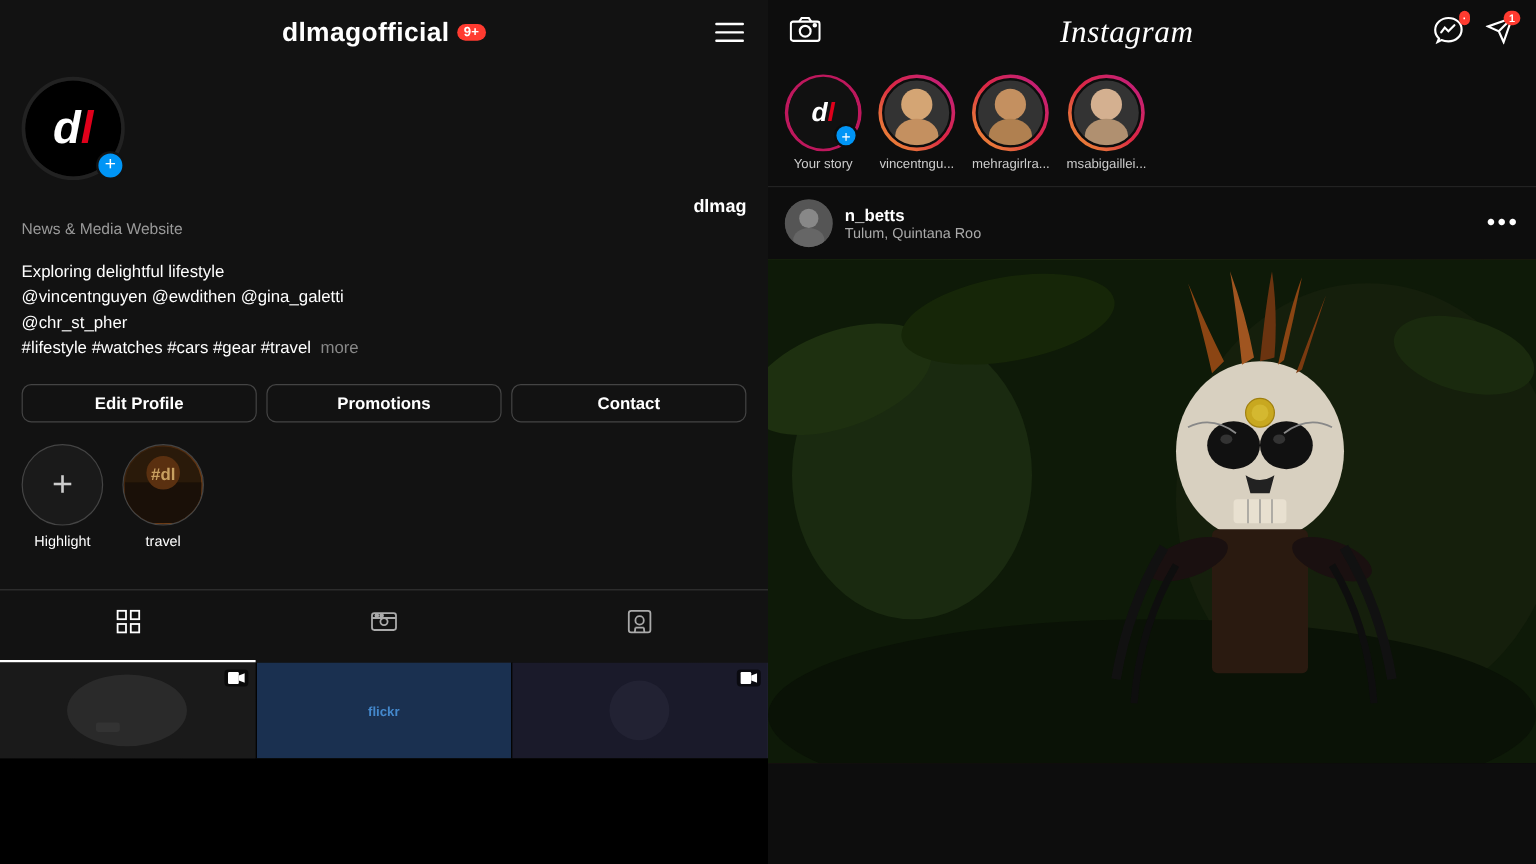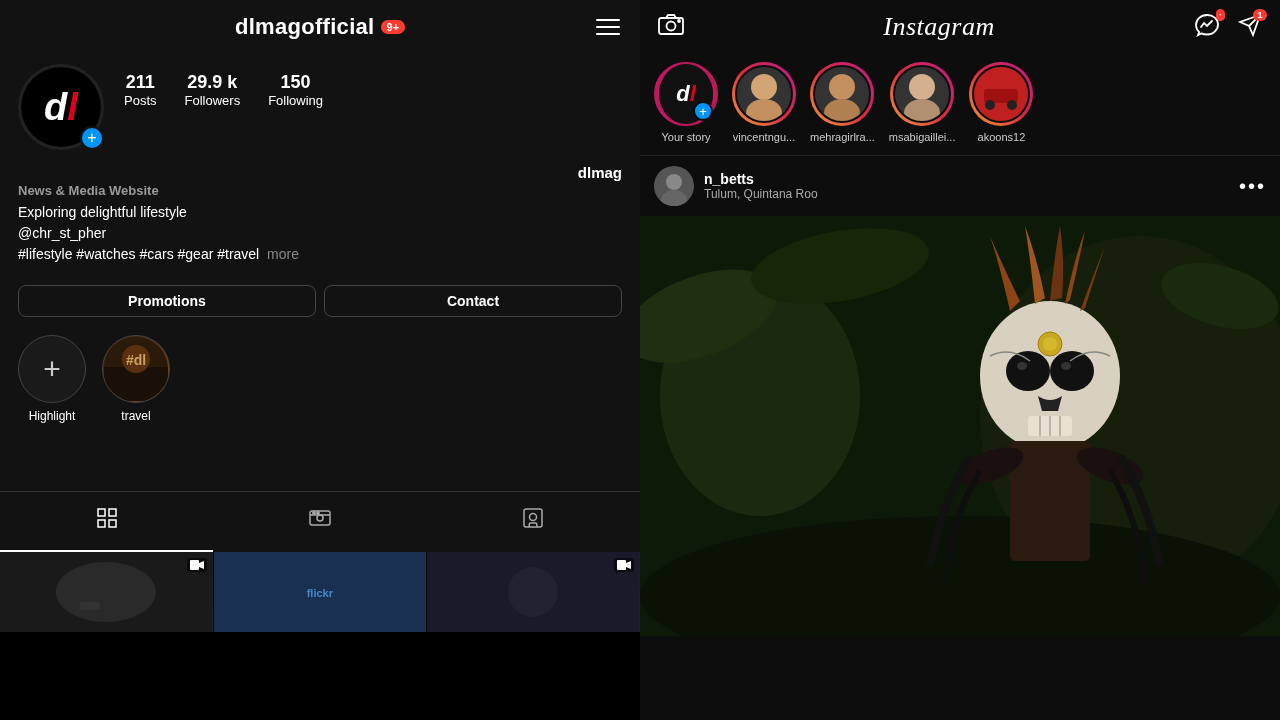--- a/index.html
+++ b/index.html
@@ -146,22 +146,21 @@
     .bio-name {
       font-size: 15px;
       font-weight: 700;
       color: #fff;
       margin-bottom: 2px;
       text-align: right;
     }
     .bio-category {
       font-size: 13px;
       color: #999;
-      margin-bottom: 4px;
-      font-weight: bold;
+      margin-bottom: 18px;
     }
     .bio-text {
       font-size: 14px;
       color: #fff;
       line-height: 1.5;
     }
     .bio-more {
       color: #888;
       font-size: 14px;
     }
@@ -362,21 +361,21 @@
       border-radius: 50%;
       border: 2px solid #0d0d0d;
       background: #333;
       display: flex;
       align-items: center;
       justify-content: center;
       overflow: hidden;
     }
     .story-avatar.your-story {
       background: #1a1a1a;
-      border: 5px solid #be185d;
+      border: 3px solid #be185d;
       align-items: center;
     }
     .your-story-plus {
       position: absolute;
       bottom: 0;
       right: 0;
       width: 20px;
       height: 20px;
       background: #0095f6;
       border-radius: 50%;
@@ -470,50 +469,36 @@
     <div class="avatar-wrapper">
       <div class="avatar-circle">
         <div class="avatar-logo">
           <span style="color:#fff; font-style:italic; font-size:38px; font-weight:900;">d</span>
             <span class="avatar-logo-red" style="font-size:38px; font-weight:900;">l</span>
         </div>
       </div>
       <div class="add-btn">+</div>
     </div>
 
-    <div style="flex:1">
-      <div class="stats-row">
-        <div class="stat-item">
-          <span class="stat-number">211</span>
-          <span class="stat-label">Posts</span>
-        </div>
-        <div class="stat-item">
-          <span class="stat-number">29.9 k</span>
-          <span class="stat-label">Followers</span>
-        </div>
-        <div class="stat-item">
-          <span class="stat-number">150</span>
-          <span class="stat-label">Following</span>
-        </div>
-      </div>
-    </div>
   </div>
 
   <div class="bio-section">
     <div class="bio-name">dlmag</div>
     <div class="bio-category">News &amp; Media Website</div>
     <div class="bio-text">Exploring delightful lifestyle</div>
+    <div class="bio-text">@vincentnguyen @ewdithen @gina_galetti</div>
     <div class="bio-text">@chr_st_pher</div>
     <div class="bio-text">
       <span>#lifestyle #watches #cars #gear #travel</span>
       &nbsp;<span class="bio-more">more</span>
     </div>
   </div>
 
   <div class="action-buttons">
+    <button class="action-btn">Edit Profile</button>
     <button class="action-btn">Promotions</button>
     <button class="action-btn">Contact</button>
   </div>
 
   <div class="highlights-row">
     <div class="highlight-item">
       <div class="highlight-circle">
         <span style="font-size:30px; color:#ccc; font-weight:200;">+</span>
       </div>
       <span class="highlight-label">Highlight</span>
@@ -681,33 +666,20 @@
         <div class="story-inner face-3">
           <svg width="54" height="54" viewBox="0 0 54 54">
             <circle cx="27" cy="20" r="13" fill="#d4b090"></circle>
             <ellipse cx="27" cy="46" rx="18" ry="14" fill="#b09070"></ellipse>
           </svg>
         </div>
       </div>
       <span class="story-label">msabigaillei...</span>
     </div>
 
-    <div class="story-item">
-      <div class="story-avatar has-story">
-        <div class="story-inner car-img">
-          <svg width="54" height="54" viewBox="0 0 54 54">
-            <rect width="54" height="54" fill="#c02020"></rect>
-            <rect x="10" y="22" width="34" height="14" rx="3" fill="#a01010"></rect>
-            <ellipse cx="16" cy="38" rx="5" ry="5" fill="#222"></ellipse>
-            <ellipse cx="38" cy="38" rx="5" ry="5" fill="#222"></ellipse>
-          </svg>
-        </div>
-      </div>
-      <span class="story-label">akoons12</span>
-    </div>
 
   </div>
 
   <div class="post-header">
     <div class="post-user-info">
       <div class="post-avatar">
         <svg width="40" height="40" viewBox="0 0 40 40">
           <circle cx="20" cy="20" r="20" fill="#555"></circle>
           <circle cx="20" cy="16" r="8" fill="#888"></circle>
           <ellipse cx="20" cy="34" rx="13" ry="10" fill="#666"></ellipse>

